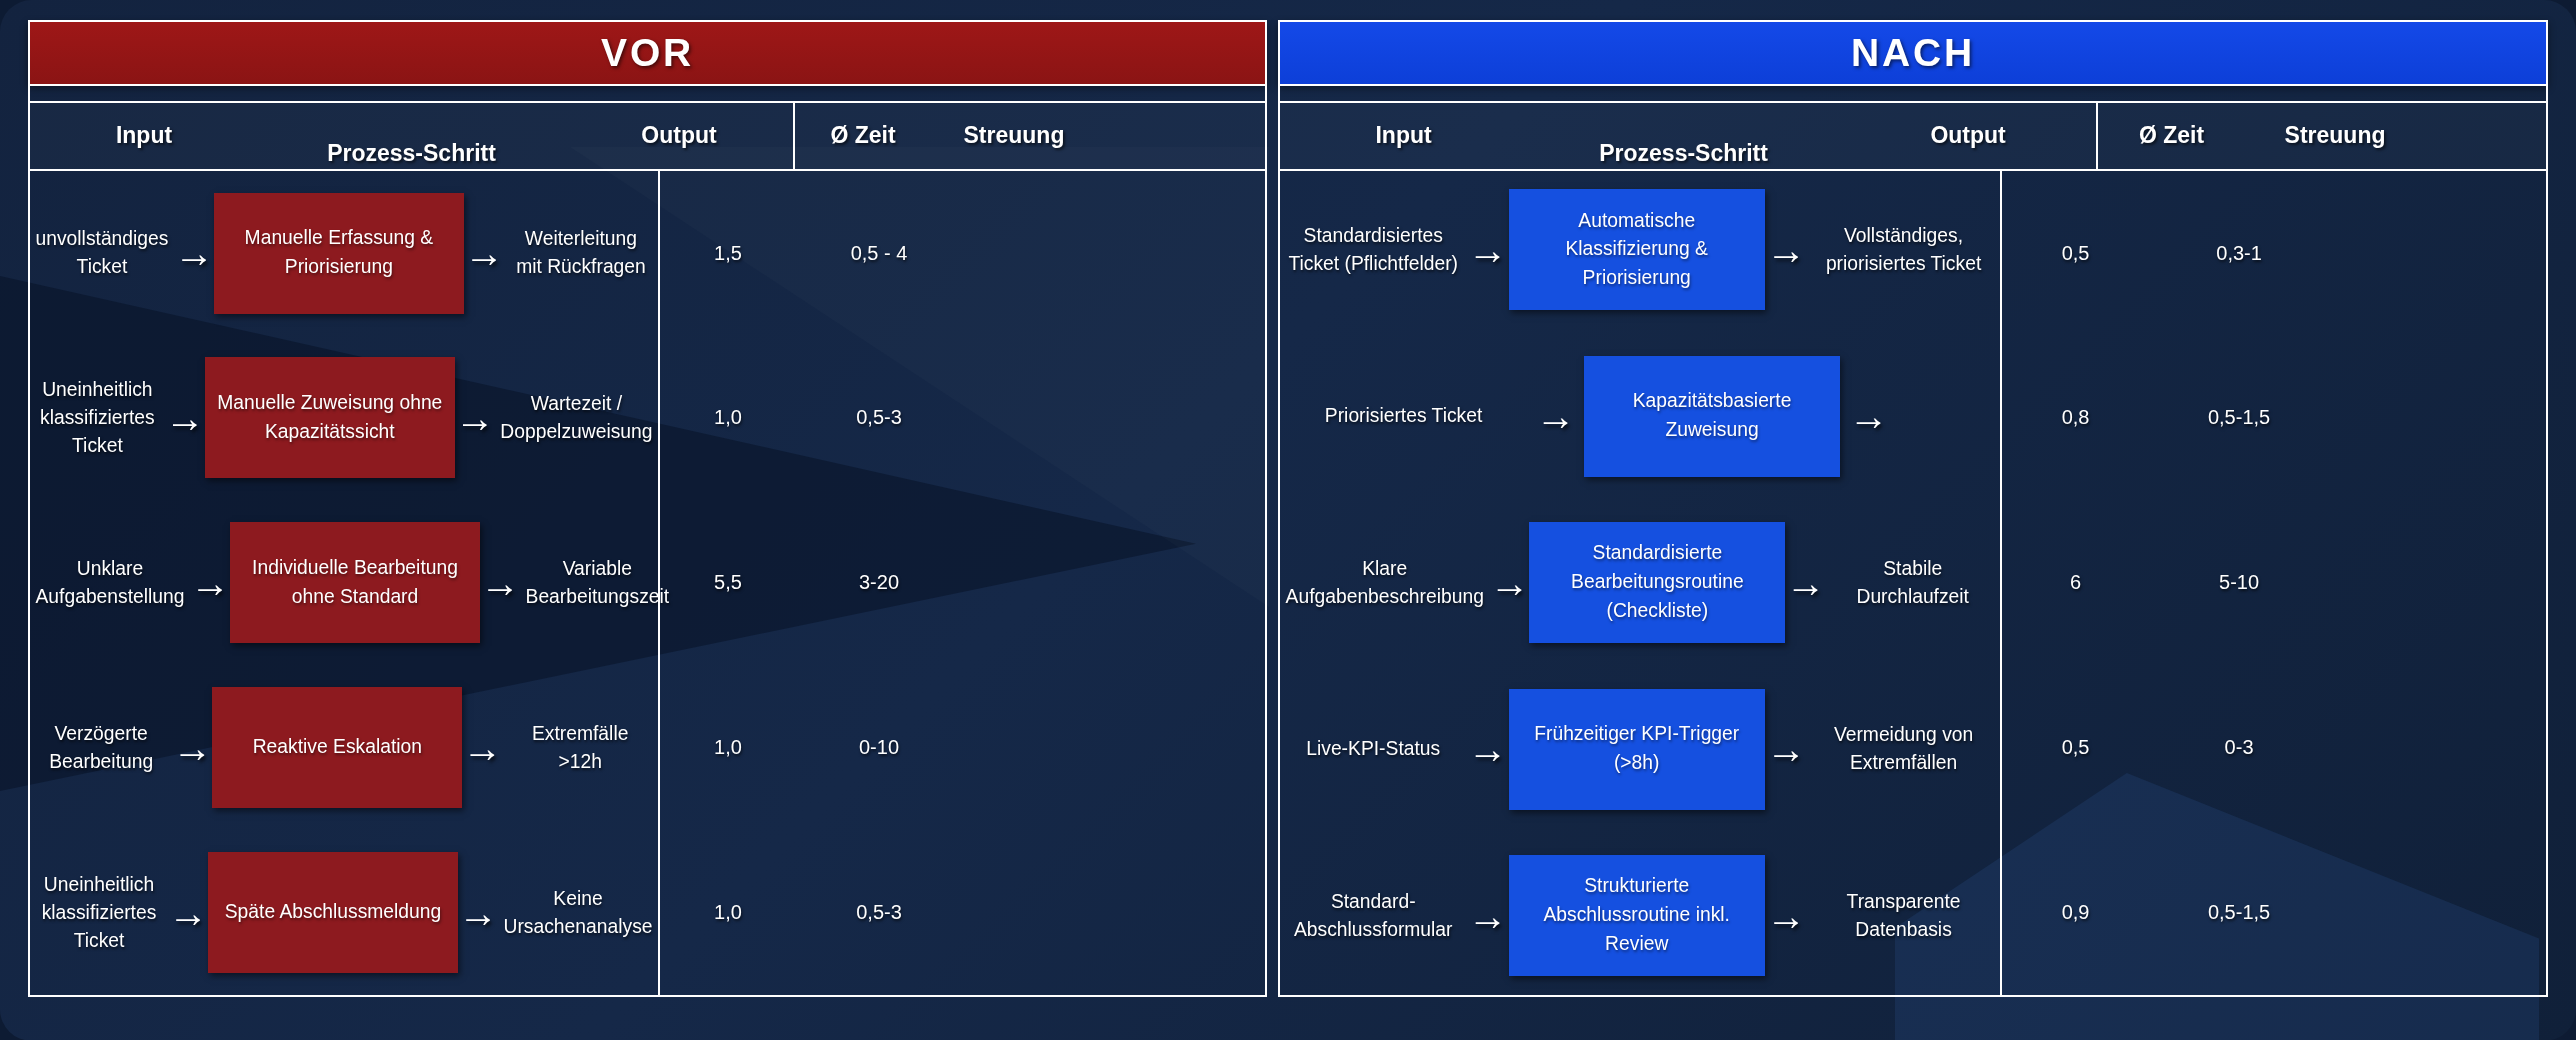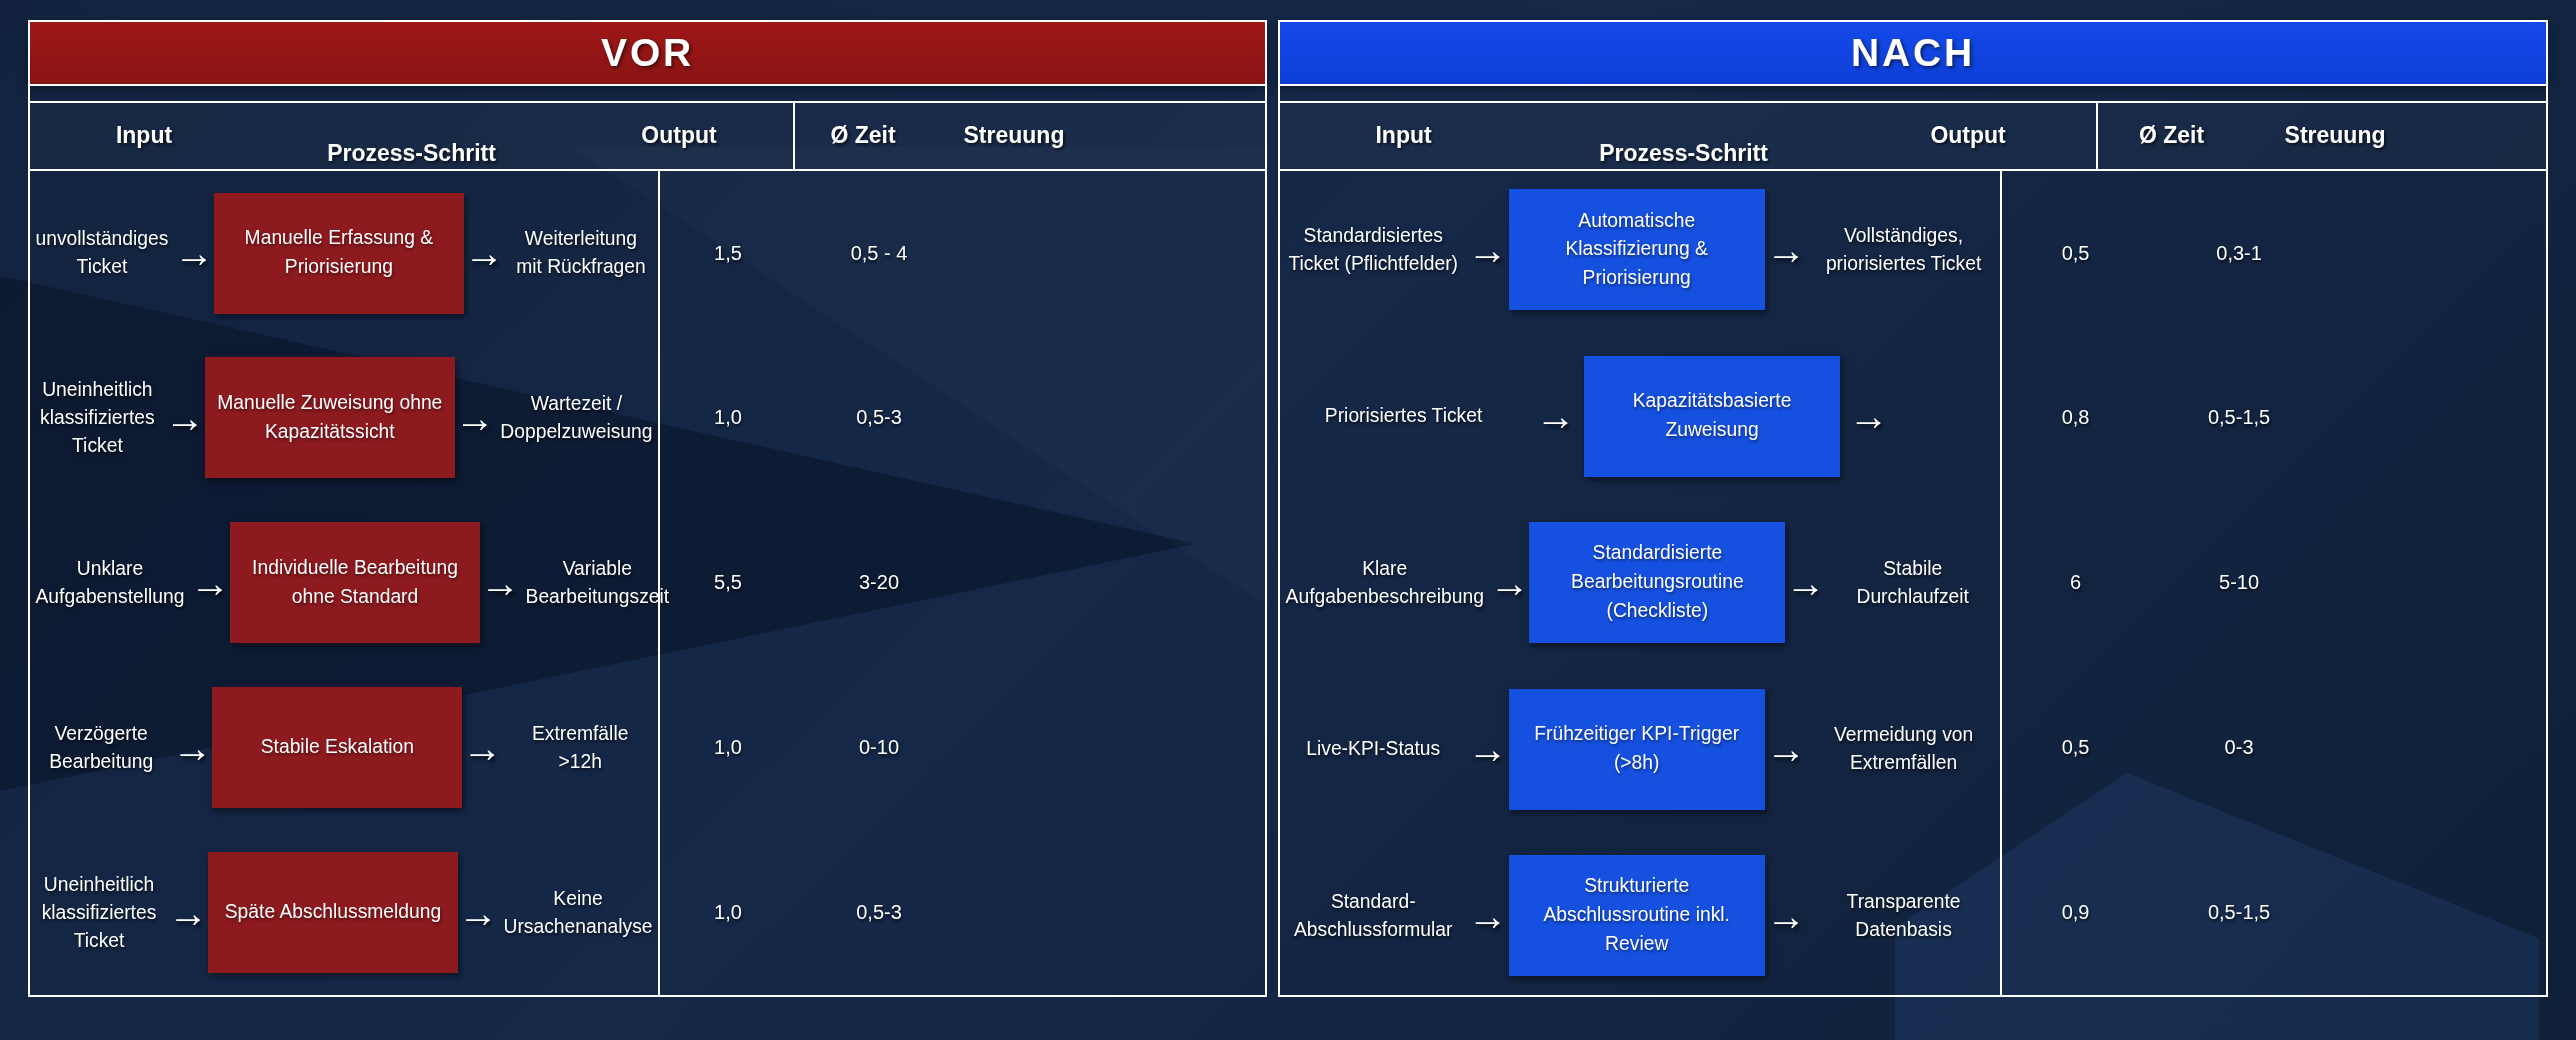--- a/index.html
+++ b/index.html
@@ -14,20 +14,21 @@
   }
 
   
   #canvas {
     position: relative;
     width: 2576px;
     height: 1041px;
     background:
       linear-gradient(135deg, #13233f 0%, #152848 45%, #102039 100%);
     overflow: hidden;
+    border-radius: 32px;
   }
 
   
   .bg-wedge {
     position: absolute;
     pointer-events: none;
   }
   .wedge-left {
     left: 0px;  top: 276px;
     width: 1196px; height: 515px;
@@ -316,21 +317,21 @@
               </div>
               <div class="cell-output">Variable Bearbeitungszeit</div>
             </div>
 
             <div class="row">
               <div class="cell-input">Verzögerte Bearbeitung</div>
               <div class="cell-arrow">
                 <span class="arrow-glyph">→</span>
               </div>
               <div class="cell-step">
-                <div class="step-box red">Stabile Eskalation</div>
+                <div class="step-box red">Reaktive Eskalation</div>
               </div>
               <div class="cell-arrow">
                 <span class="arrow-glyph">→</span>
               </div>
               <div class="cell-output">Extremfälle &gt;12h</div>
             </div>
 
             <div class="row">
               <div class="cell-input">Uneinheitlich klassifiziertes Ticket</div>
               <div class="cell-arrow">

